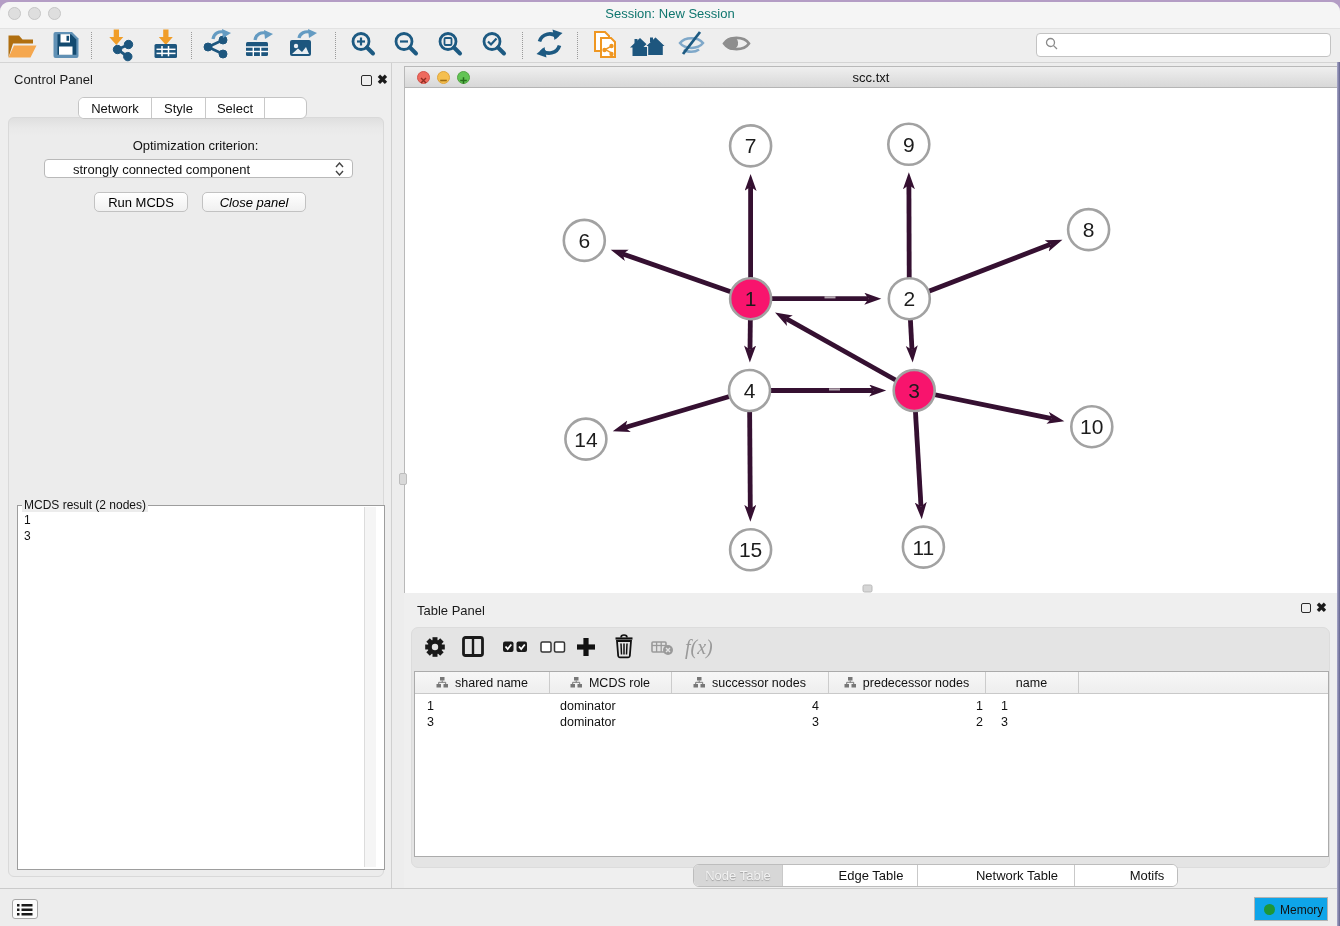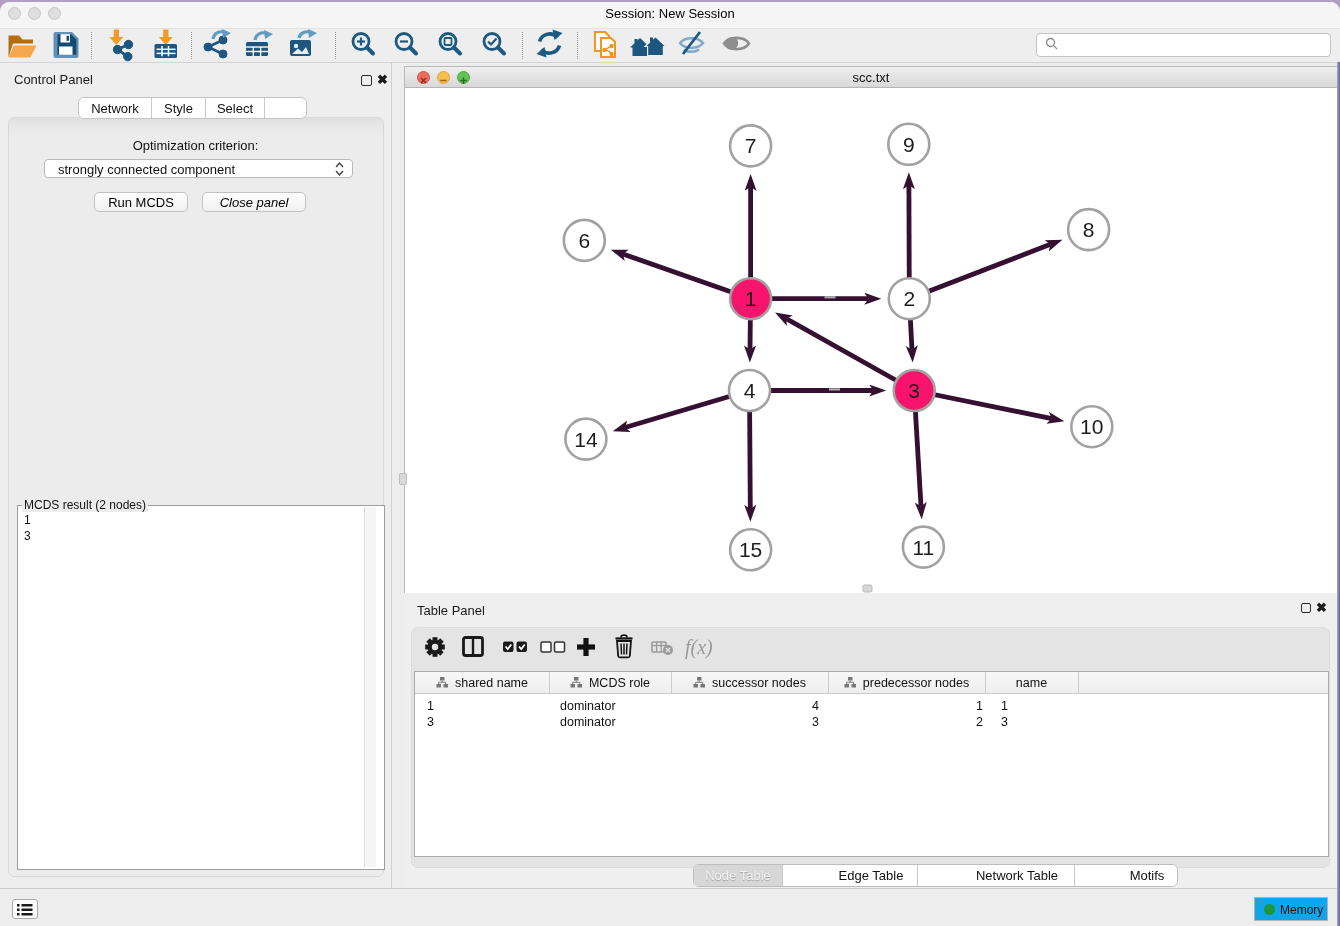--- a/index.html
+++ b/index.html
@@ -7,21 +7,21 @@
  font-family:"Liberation Sans",sans-serif;background:#ededed;color:#111;}
 .abs{position:absolute;}
 
 #purpletop{left:0;top:0;width:1340px;height:14px;background:#b49dc5;}
 #winback{left:0;top:2px;width:1340px;height:924px;background:#ededed;
  border-radius:9px 9px 0 0;}
 #titlebar{left:0;top:2px;width:1340px;height:26px;background:#f5f5f5;
  border-radius:10px 10px 0 0;border-bottom:1px solid #e2e2e2;}
 .tl{position:absolute;top:5px;width:11px;height:11px;border-radius:50%;
  background:#dedede;border:1px solid #c6c6c6;}
-#wtitle{left:0;top:6px;width:1340px;text-align:center;font-size:13px;color:#000000;}
+#wtitle{left:0;top:6px;width:1340px;text-align:center;font-size:13px;color:#0f766e;}
 
 #toolbar{left:0;top:29px;width:1340px;height:33px;background:#eeeeee;}
 .sep{position:absolute;top:3px;height:27px;width:0;border-left:1px dotted #9a9a9a;}
 #search{left:1036px;top:33px;width:293px;height:22px;background:#fff;
  border:1px solid #c3c3c3;border-radius:4px;}
 
 #cpanel{left:0;top:62px;width:391px;height:827px;background:#eeeeee;
  border-right:1px solid #d0d0d0;}
 #cptitle{left:14px;top:72px;font-size:13px;color:#1a1a1a;}
 .maxbox{position:absolute;width:9px;height:9px;border:1.5px solid #2a2a2a;border-radius:2px;}
@@ -30,21 +30,21 @@
  border-radius:6px;overflow:hidden;background:#fff;font-size:13px;}
 .tab{display:flex;align-items:center;justify-content:center;height:100%;
  border-right:1px solid #c9c9c9;background:#fff;color:#111;}
 .tab:last-child{border-right:none;}
 .tabsel{background:#d7d7d7;color:#f2f2f2;text-shadow:0 1px 1px #a0a0a0;}
 #cpcontent{left:8px;top:117px;width:374px;height:758px;background:linear-gradient(#dfdfdf 0,#e9e9e9 10px,#ececec 18px);
  border:1px solid #d9d9d9;border-radius:6px;}
 #optlabel{left:0;top:138px;width:391px;text-align:center;font-size:13px;}
 #combo{left:44px;top:159px;width:309px;height:19px;background:#fff;
  border:1px solid #b9b9b9;border-radius:4px;font-size:13px;line-height:19px;
- padding-left:13px;box-sizing:border-box;}
+ padding-left:28px;box-sizing:border-box;}
 .btn{position:absolute;height:20px;background:linear-gradient(#ffffff,#f0f0f0);
  border:1px solid #c2c2c2;border-radius:5px;font-size:13px;text-align:center;
  line-height:19px;box-sizing:border-box;color:#000;}
 #resultbox{left:17px;top:505px;width:366px;height:363px;border:1px solid #9d9d9d;
  background:#fff;}
 #resultlbl{left:22px;top:498px;font-size:12px;background:#ececec;padding:0 2px;}
 #scrolltrack{left:346px;top:1px;width:11px;height:360px;background:#f5f5f5;
  border-left:1px solid #dcdcdc;position:absolute;}
 
 #netwin{left:404px;top:66px;width:934px;height:527px;border:1px solid #b9b9b9;

